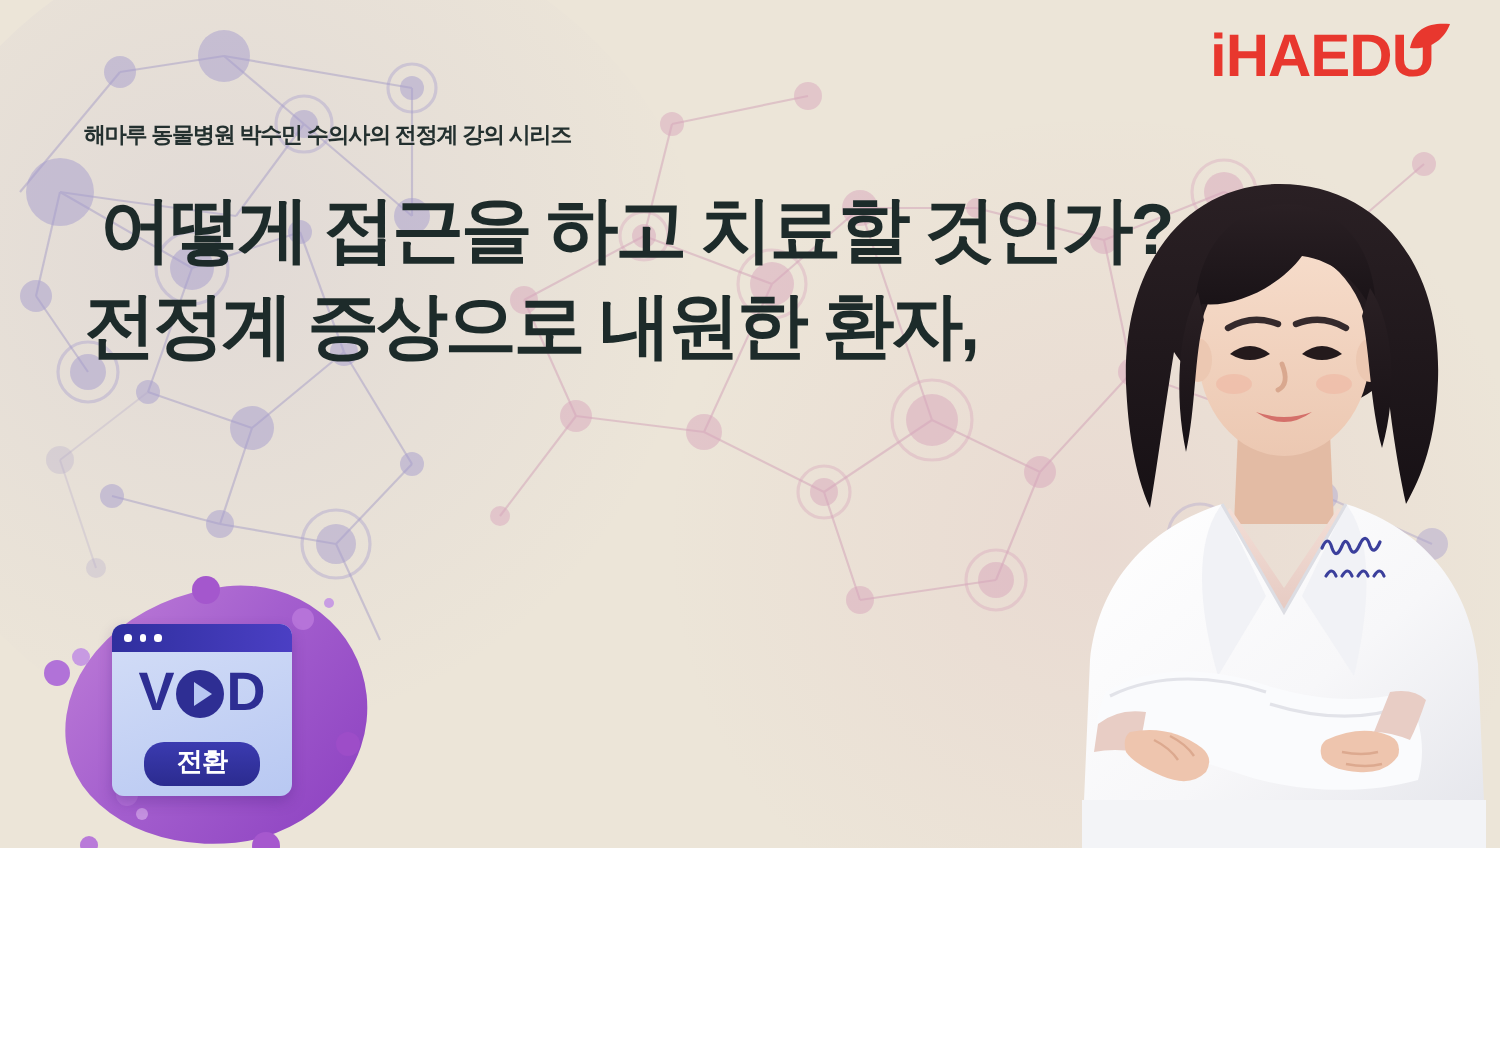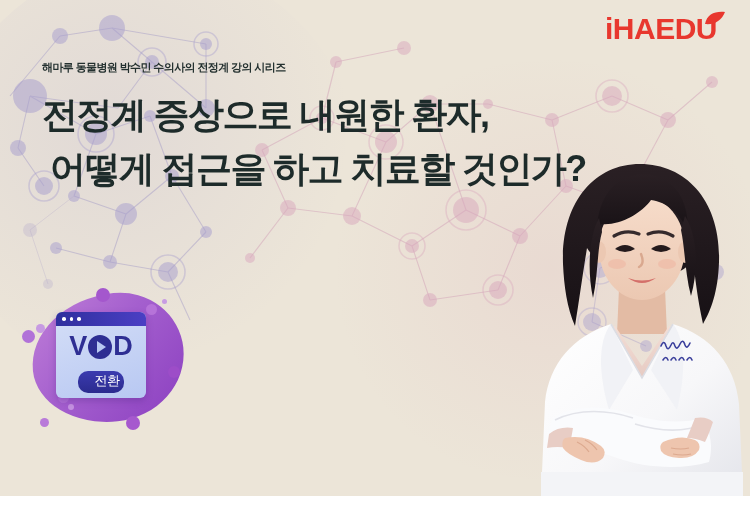--- a/index.html
+++ b/index.html
@@ -6,21 +6,21 @@
   html, body {
     margin: 0;
     padding: 0;
     background: #ffffff;
   }
   * { box-sizing: border-box; }
 
   .banner {
     position: relative;
     width: 750px;
-    height: 496px;
+    height: 424px;
     overflow: hidden;
     background: #ece5d8;
     font-family: "Liberation Sans", "DejaVu Sans", sans-serif;
   }
 
   
   .bg-pattern {
     position: absolute;
     inset: 0;
     width: 750px;
@@ -192,23 +192,23 @@
     top: 6px;
     border-left: 9px solid #b8c8f2;
     border-top: 6px solid transparent;
     border-bottom: 6px solid transparent;
   }
   .vod-pill {
     margin-top: 11px;
     background: linear-gradient(180deg, #3b3bb0 0%, #2b2b8f 100%);
     color: #ffffff;
     font-size: 13px;
-    font-weight: 400;
+    font-weight: 700;
     border-radius: 10px;
-    padding: 2px 4px 3px 16px;
+    padding: 2px 16px 3px 16px;
     letter-spacing: -0.4px;
     line-height: 1.25;
   }
 
   
   .course-list {
     position: absolute;
     left: 192px;
     top: 336px;
     z-index: 8;
@@ -388,22 +388,22 @@
     <span class="logo-text">iHAEDU</span>
     <span class="logo-leaf">
       <svg width="22" height="16" viewBox="0 0 22 16">
         <path d="M1 13 C3 3, 11 0, 21 1 C18 9, 11 14, 1 13 Z" fill="#e8372e"></path>
       </svg>
     </span>
   </div>
 
   <div class="headline">
     <p class="subtitle">해마루 동물병원 박수민 수의사의 전정계 강의 시리즈</p>
+    <h1 class="title-line second">어떻게 접근을 하고 치료할 것인가?</h1>
     <h1 class="title-line">전정계 증상으로 내원한 환자,</h1>
-    <h1 class="title-line second">어떻게 접근을 하고 치료할 것인가?</h1>
   </div>
 
   <div class="vod-area">
     <div class="blob"></div>
     <span class="dot d1"></span>
     <span class="dot d2"></span>
     <span class="dot d3"></span>
     <span class="dot d4"></span>
     <span class="dot d5"></span>
     <span class="dot d6"></span>

